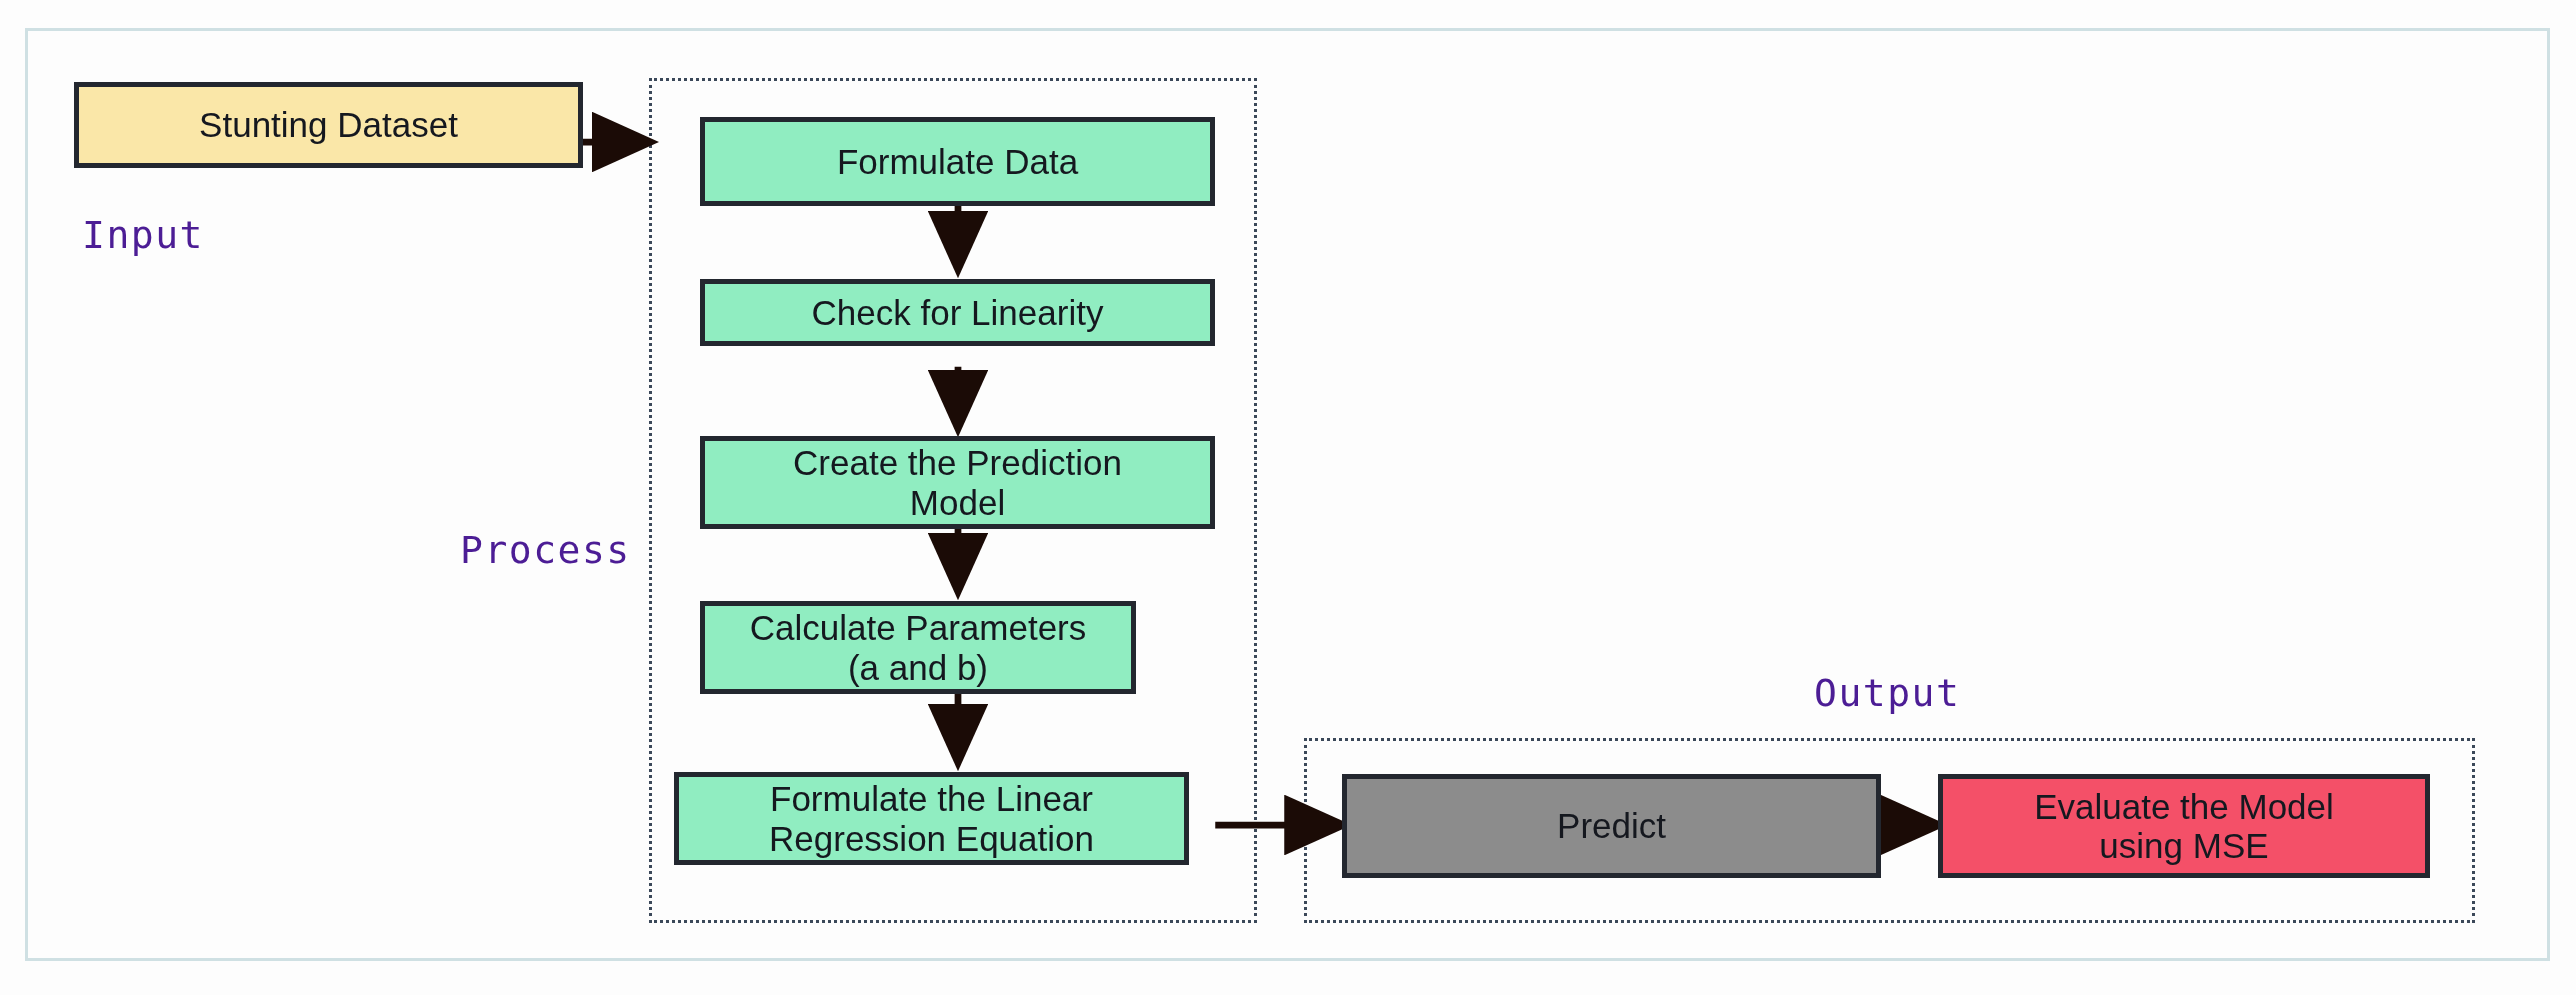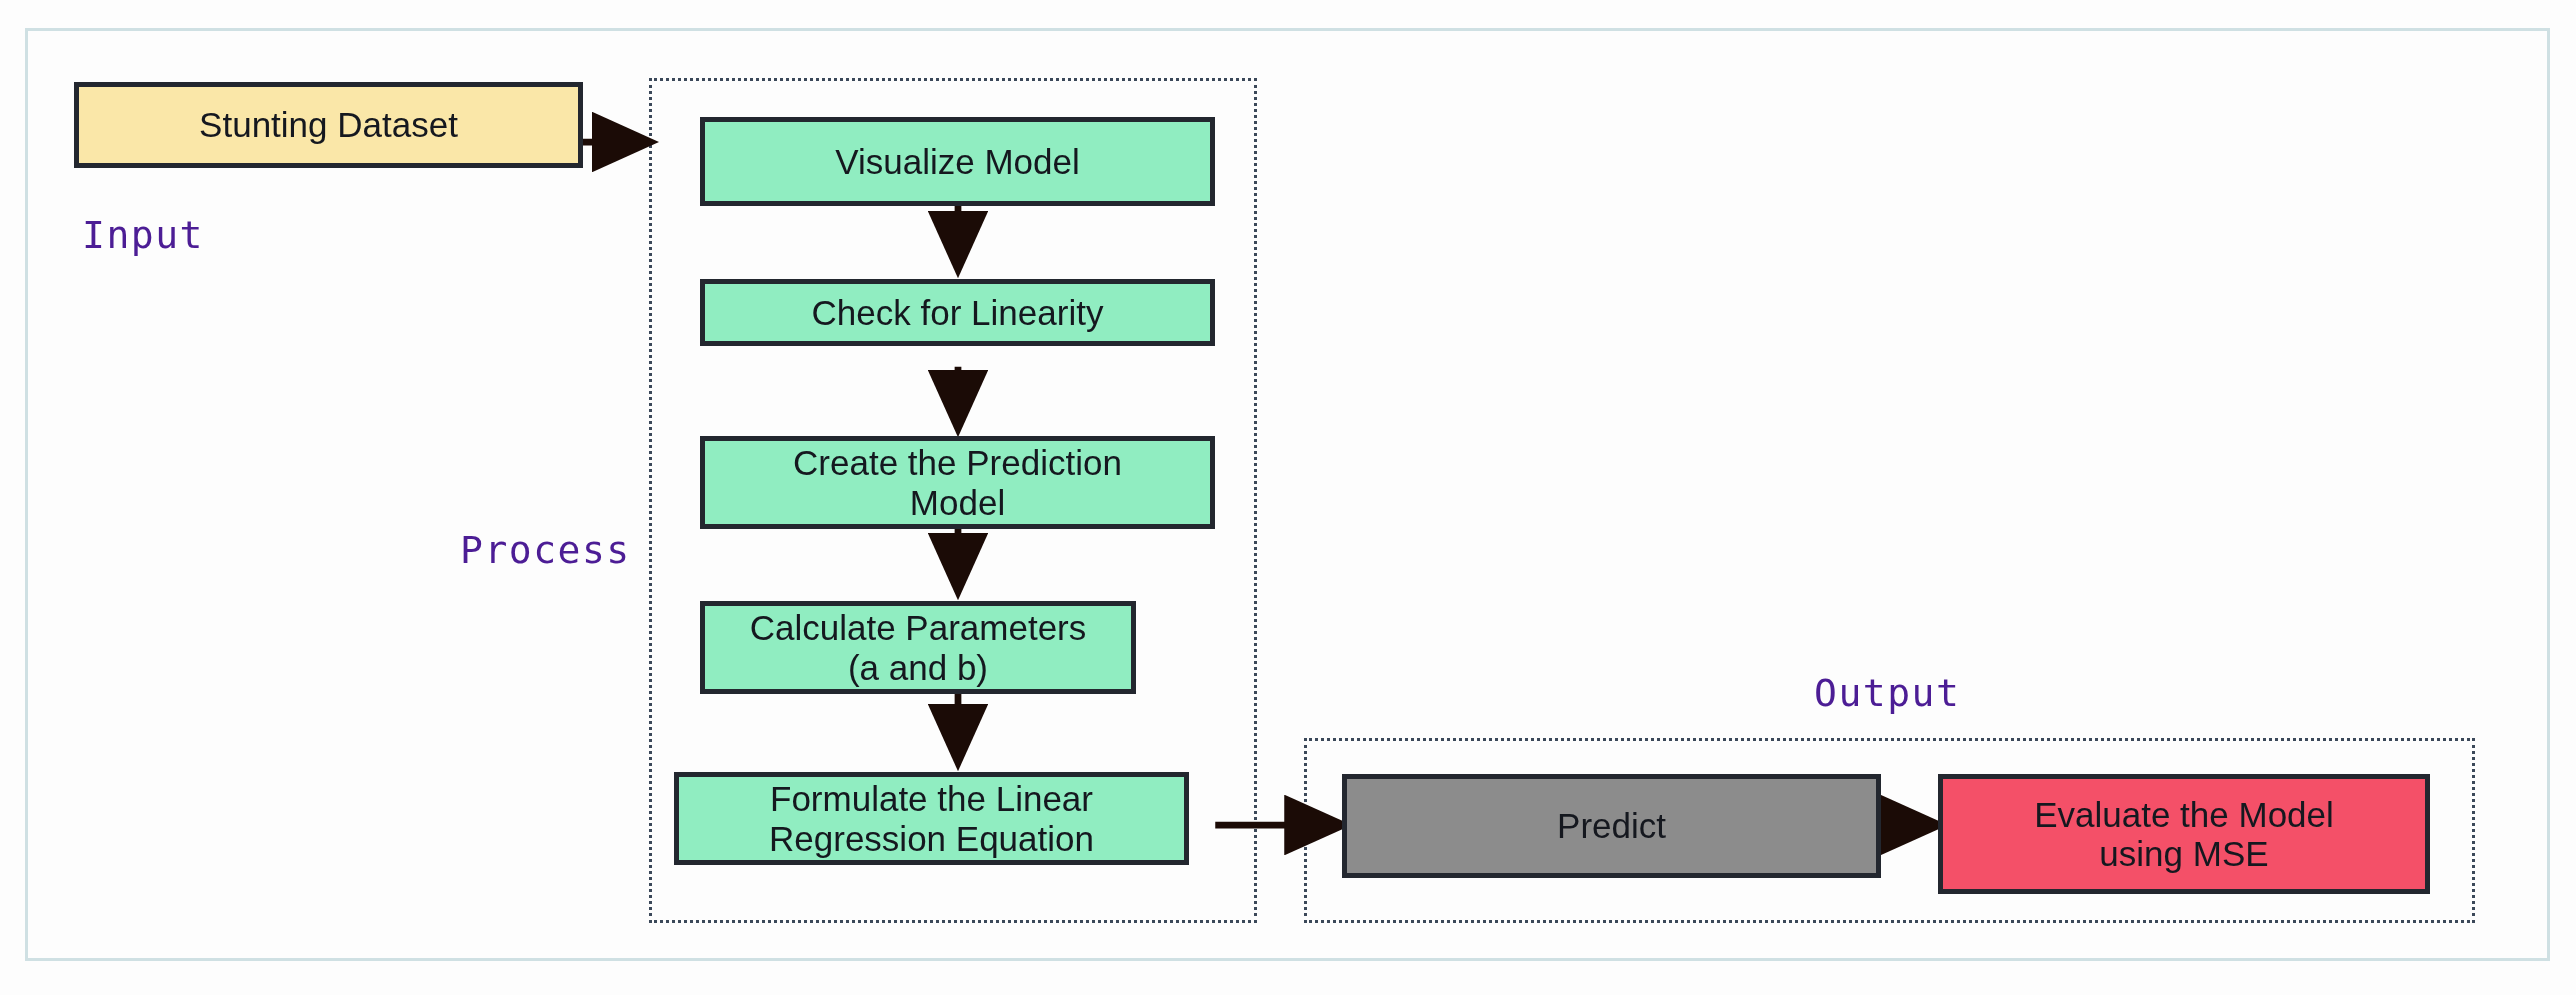--- a/index.html
+++ b/index.html
@@ -89,21 +89,21 @@
 
   #node-dataset   { left: 74px;   top: 82px;  width: 509px;  height: 86px; }
 
   #node-visualize { left: 700px;  top: 117px;  width: 515px;  height: 89px; }
   #node-linearity { left: 700px;  top: 279px;  width: 515px;  height: 67px; }
   #node-model     { left: 700px;  top: 436px;  width: 515px;  height: 93px; }
   #node-params    { left: 700px;  top: 601px;  width: 436px;  height: 93px; }
   #node-equation  { left: 674px;  top: 772px; width: 515px;  height: 93px; }
 
   #node-predict   { left: 1342px; top: 774px; width: 539px;  height: 104px; }
-  #node-evaluate  { left: 1938px; top: 774px; width: 492px;  height: 120px; }
+  #node-evaluate  { left: 1938px; top: 774px; width: 492px;  height: 104px; }
 
   
   .arrow-svg {
     position: absolute;
     overflow: visible;
     pointer-events: none;
   }
 </style>
 </head>
 <body>
@@ -177,21 +177,21 @@
     <defs>
       <marker id="ah7" markerWidth="10" markerHeight="9" refX="8" refY="4.5" orient="auto">
         <path d="M0,0 L10,4.5 L0,9 z" fill="#1b0b06"></path>
       </marker>
     </defs>
     <line x1="2" y1="28" x2="68" y2="28" stroke="#1b0b06" stroke-width="9" marker-end="url(#ah7)"></line>
   </svg>
 
   <div id="node-dataset" class="node input-node">Stunting Dataset</div>
 
-  <div id="node-visualize" class="node process-node">Visualize Model</div>
+  <div id="node-visualize" class="node process-node">Formulate Data</div>
 
   <div id="node-linearity" class="node process-node">Check for Linearity</div>
 
   <div id="node-model" class="node process-node">Create the Prediction
 Model</div>
 
   <div id="node-params" class="node process-node">Calculate Parameters
 (a and b)</div>
 
   <div id="node-equation" class="node process-node">Formulate the Linear

